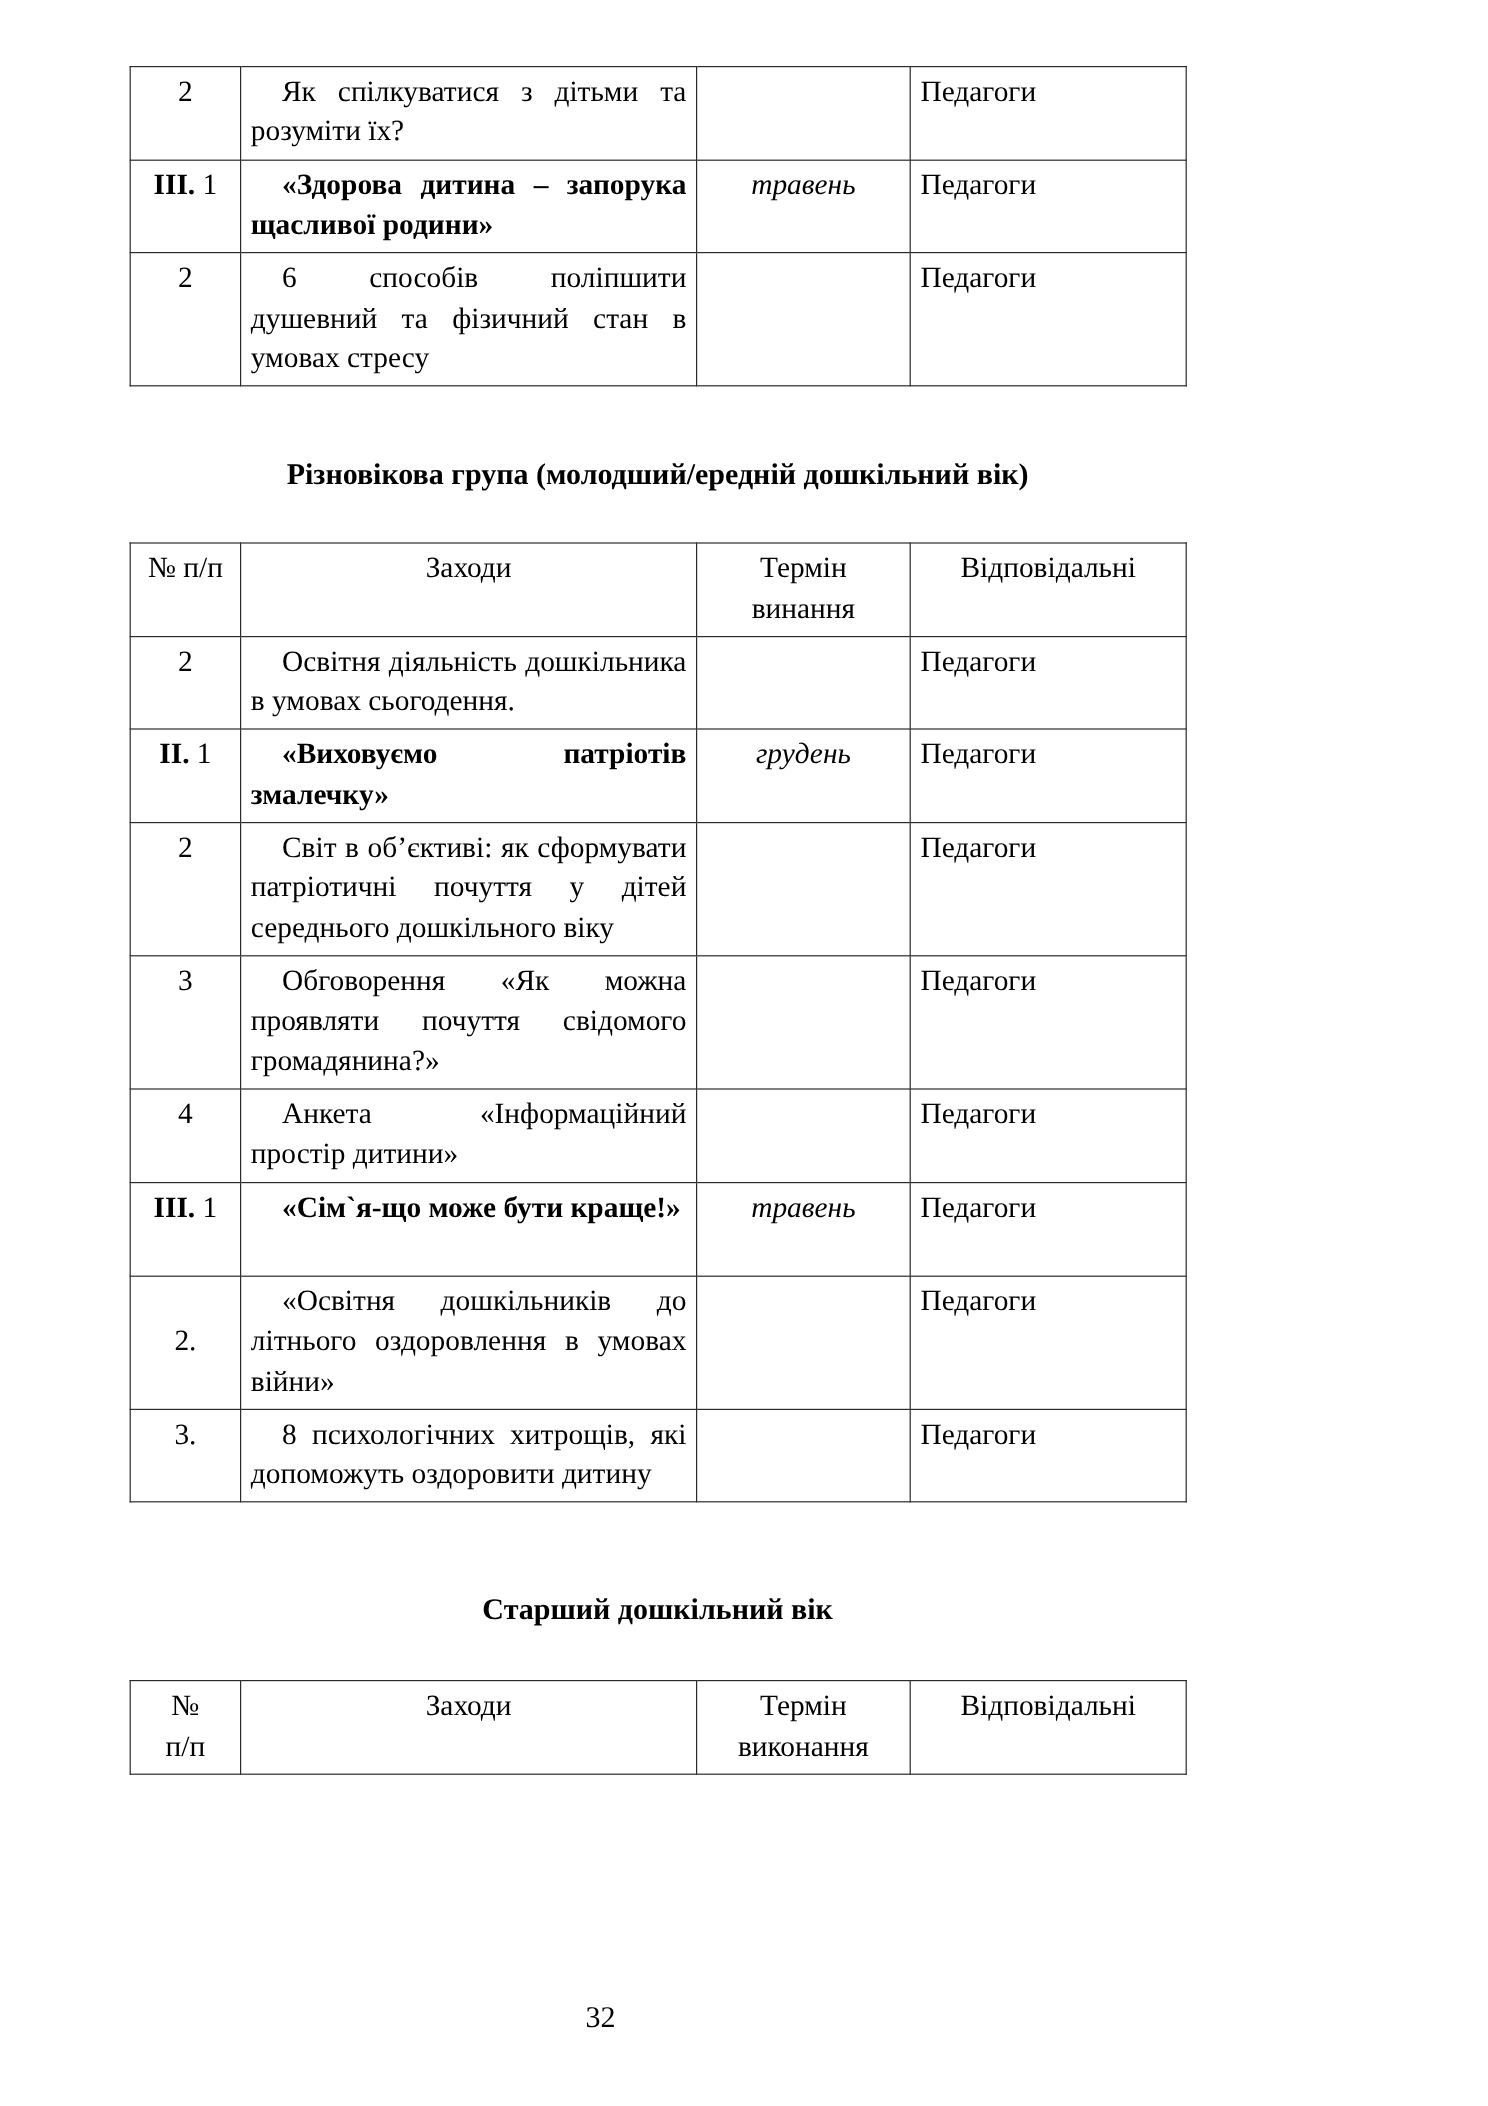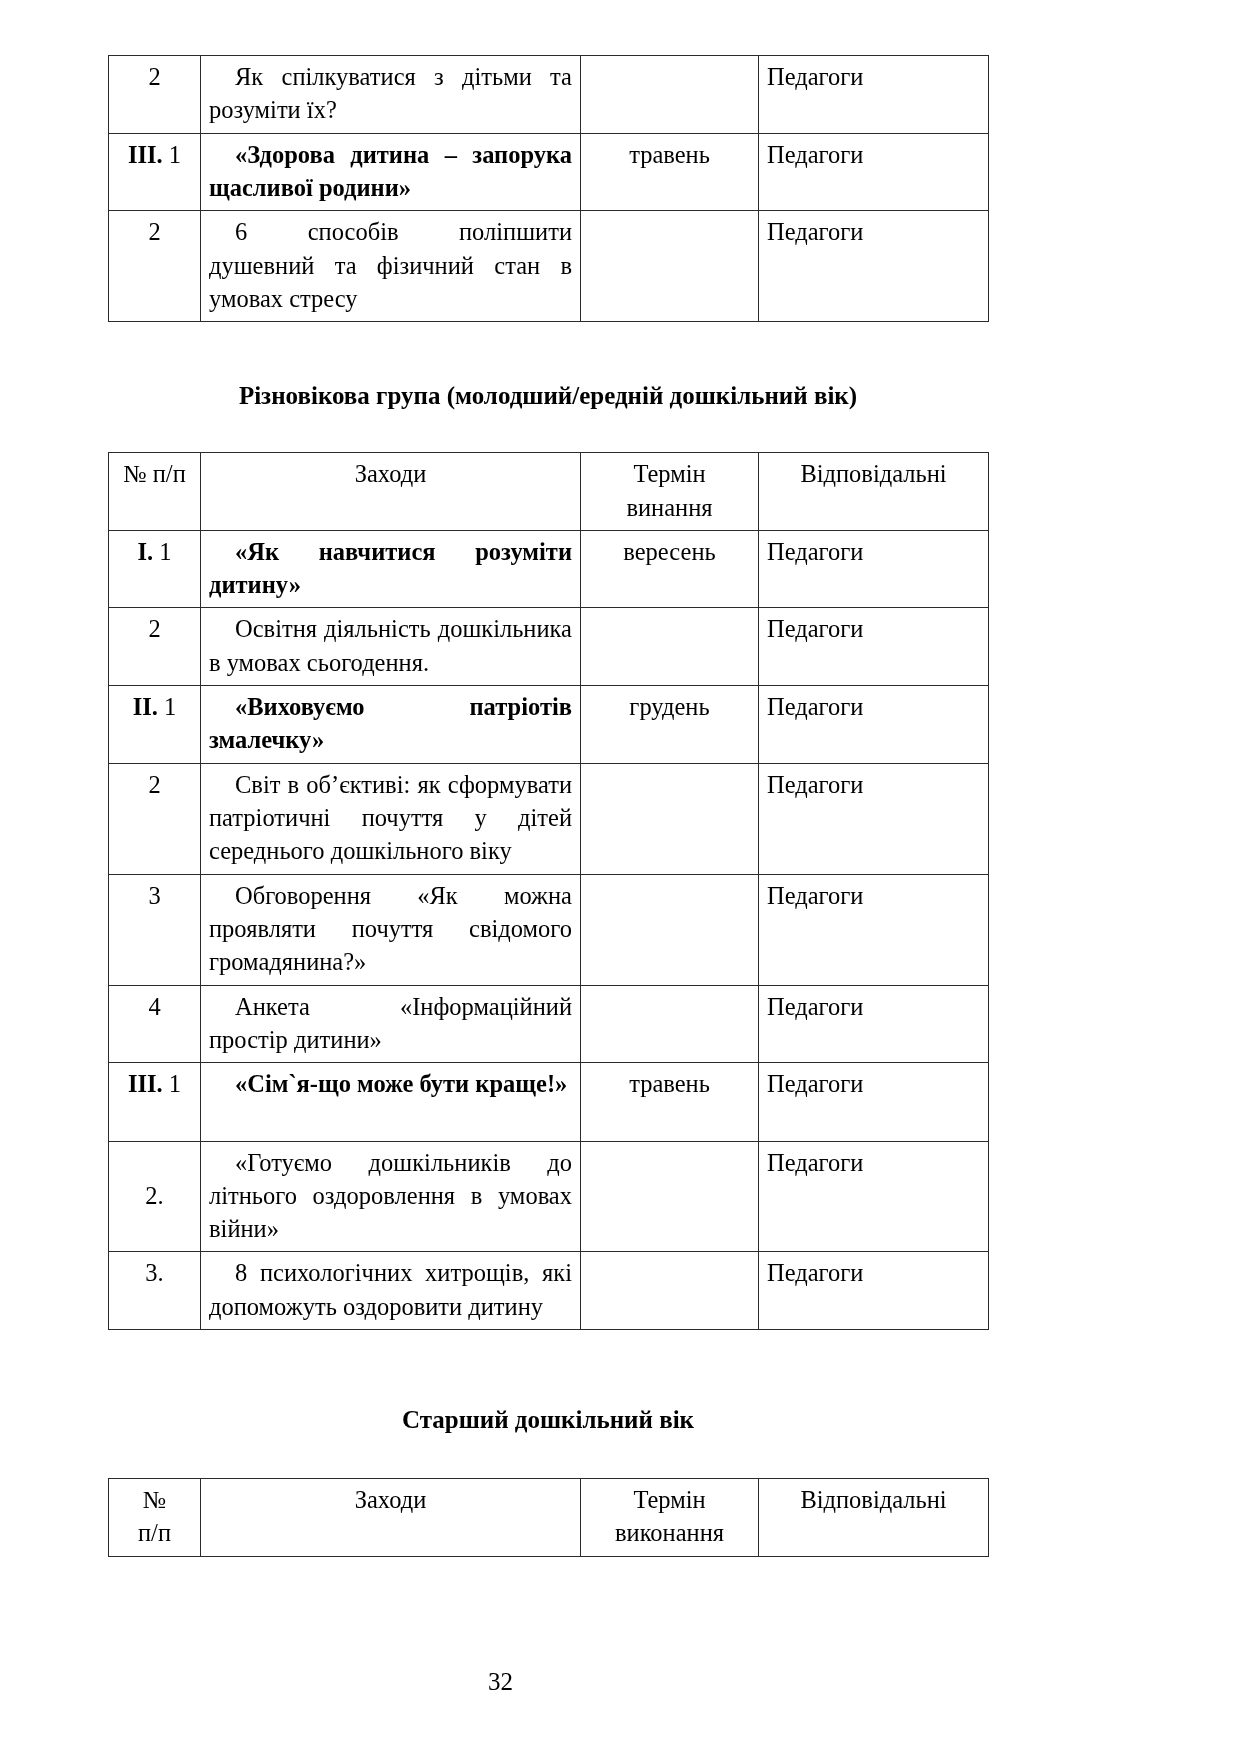--- a/index.html
+++ b/index.html
@@ -72,20 +72,21 @@
     text-align-last: left;
     text-justify: inter-word;
     text-indent: 26px;
     hyphens: none;
   }
   td.act.b { font-weight: bold; margin-left: 36px; }
 
   td.term {
     text-align: center;
     vertical-align: top;
+    font-style: italic;
   }
   td.resp {
     vertical-align: top;
     margin-left: 45px;
   }
 
   
   td.num.mid { vertical-align: middle; }
 
   .section-title {
@@ -168,29 +169,20 @@
         <tr class="hdr">
           <td>№ п/п</td>
           <td>Заходи</td>
           <td>
             <span class="two-line">Термін</span>
             <span class="two-line">винання</span>
           </td>
           <td>Відповідальні</td>
         </tr>
 
-        <tr>
-          <td class="num">
-            <span class="rom">I.</span>
-            <span>1</span>
-          </td>
-          <td class="act b">«Як навчитися розуміти дитину»</td>
-          <td class="term">вересень</td>
-          <td class="resp">Педагоги</td>
-        </tr>
 
         <tr>
           <td class="num">2</td>
           <td class="act">Освітня діяльність дошкільника в умовах сьогодення.</td>
           <td class="term"></td>
           <td class="resp">Педагоги</td>
         </tr>
 
         <tr>
           <td class="num">
@@ -231,21 +223,21 @@
           <td class="act b">
             <span>«Сім`я-що може бути краще!»</span>
             <span class="tall-pad"></span>
           </td>
           <td class="term">травень</td>
           <td class="resp">Педагоги</td>
         </tr>
 
         <tr>
           <td class="num mid">2.</td>
-          <td class="act">«Готуємо дошкільників до літнього оздоровлення в умовах війни»</td>
+          <td class="act">«Освітня дошкільників до літнього оздоровлення в умовах війни»</td>
           <td class="term"></td>
           <td class="resp">Педагоги</td>
         </tr>
 
         <tr>
           <td class="num">3.</td>
           <td class="act">8 психологічних хитрощів, які допоможуть оздоровити дитину</td>
           <td class="term"></td>
           <td class="resp">Педагоги</td>
         </tr>

